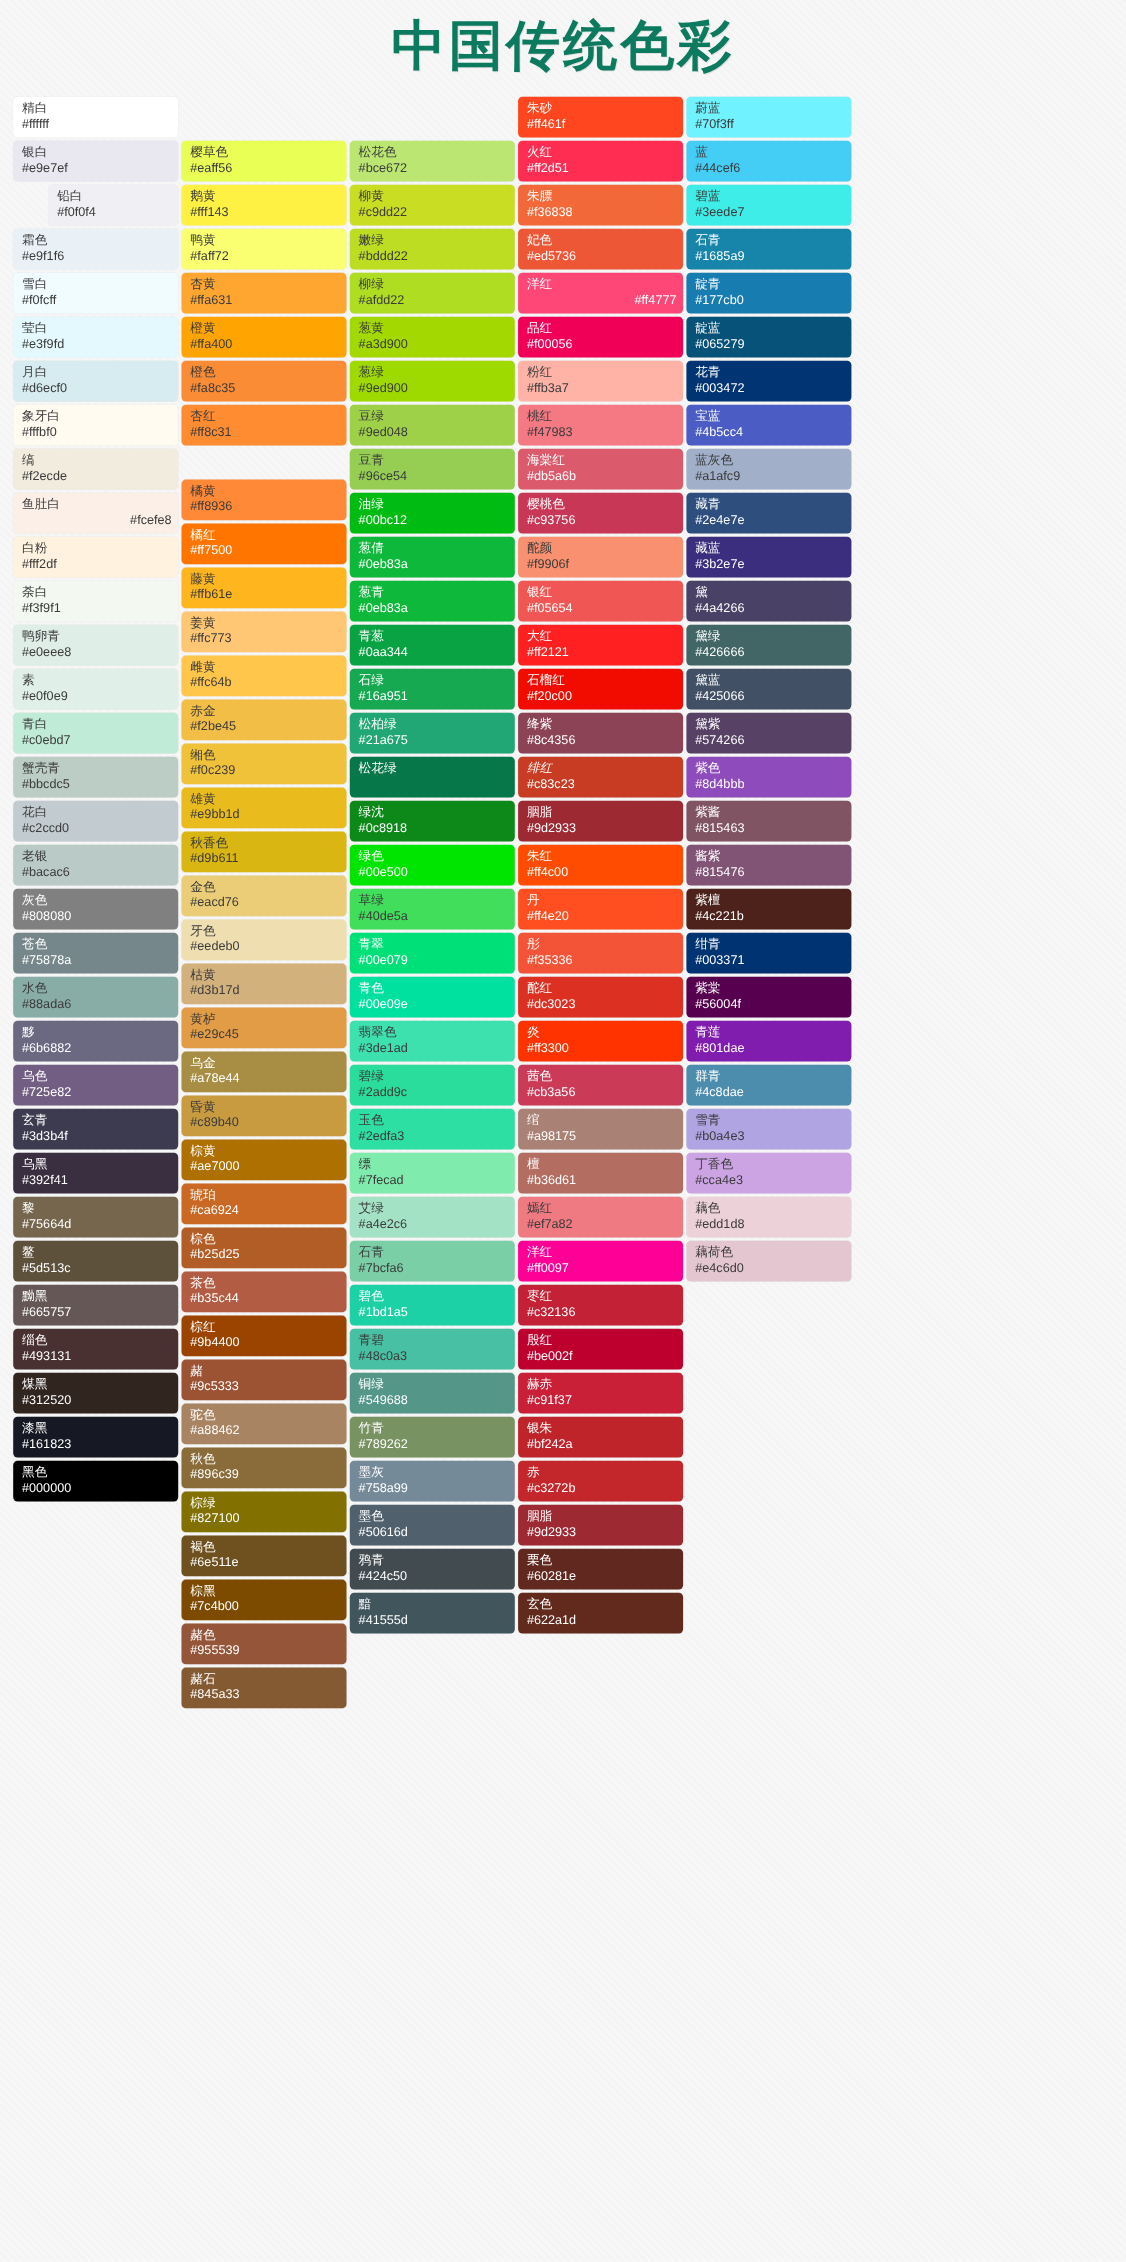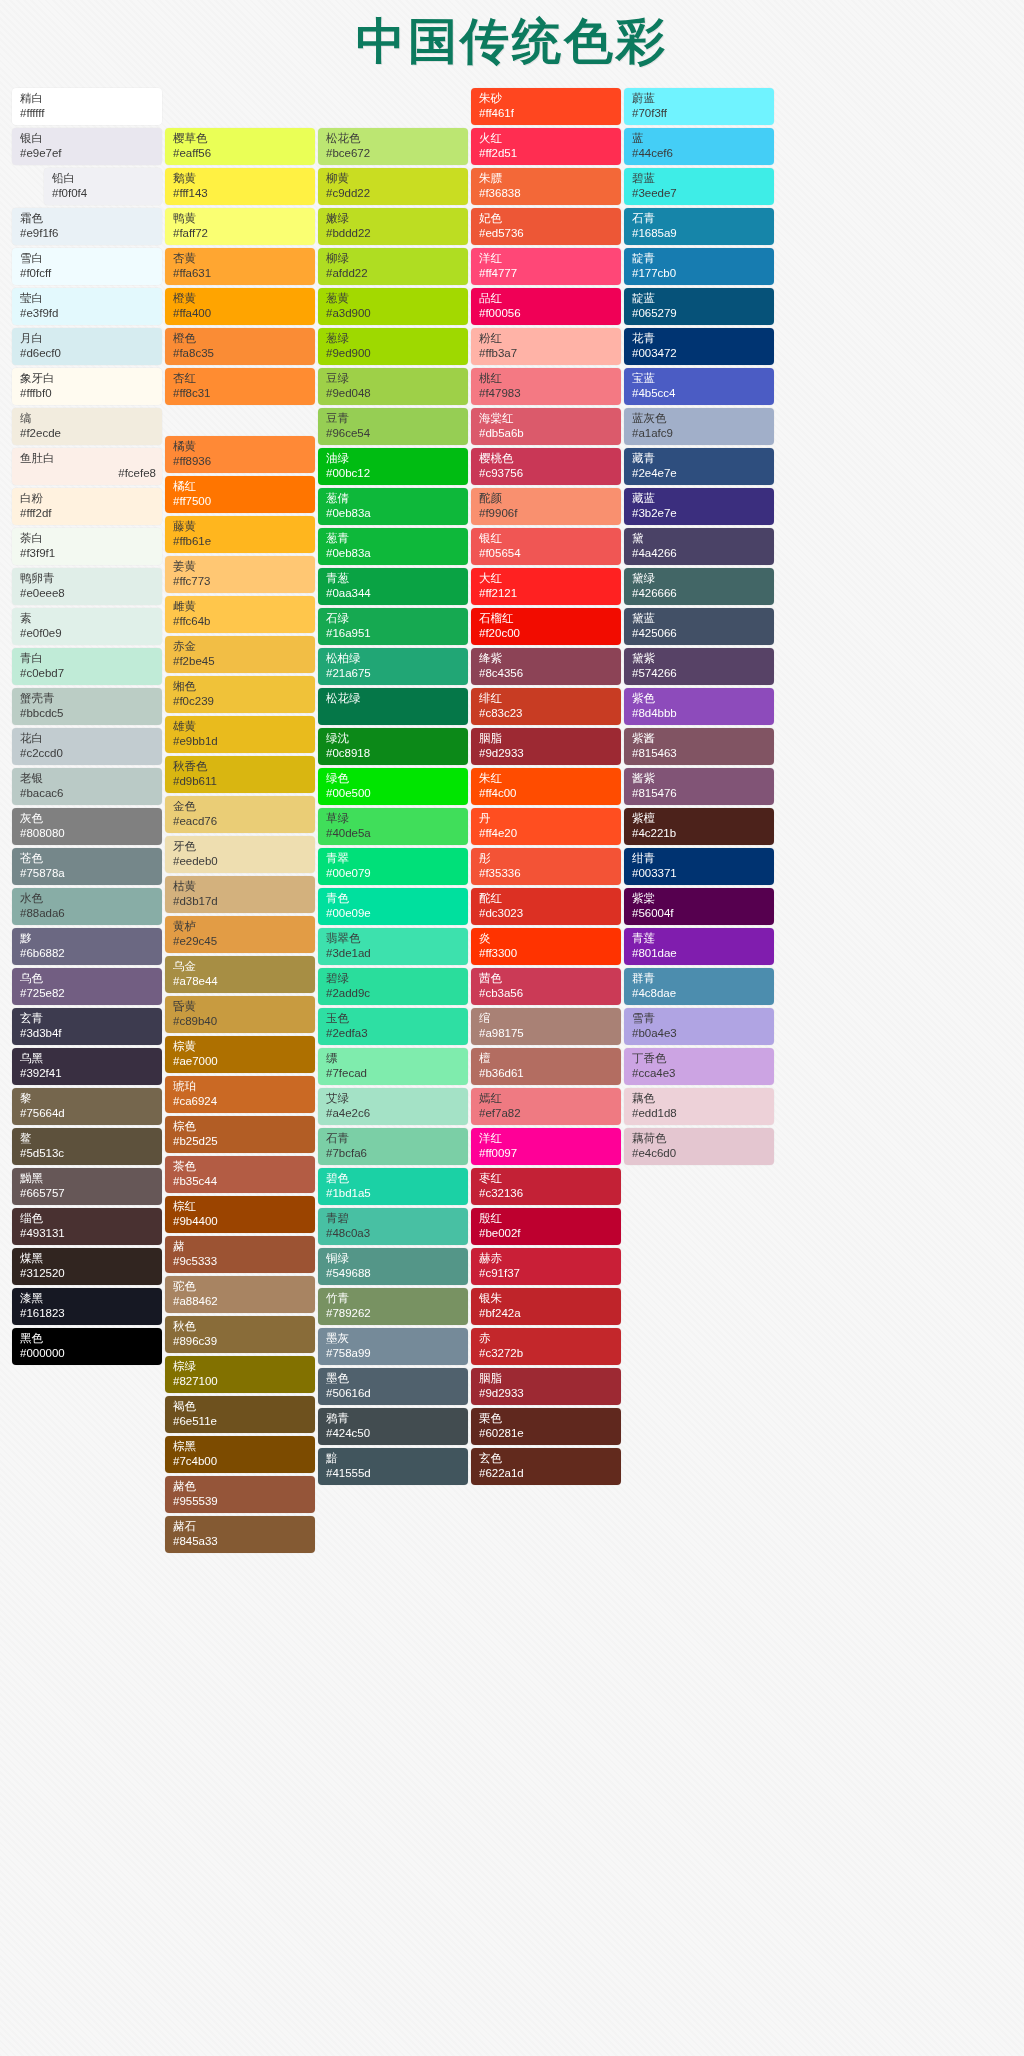--- a/index.html
+++ b/index.html
@@ -514,21 +514,21 @@
         <div class="swatch" style="background: rgb(243, 104, 56);">
           <span class="nm" style="color: rgb(255, 255, 255);">朱膘</span>
           <span class="hx" style="color: rgb(255, 255, 255);">#f36838</span>
         </div>
         <div class="swatch" style="background: rgb(237, 87, 54);">
           <span class="nm" style="color: rgb(255, 255, 255);">妃色</span>
           <span class="hx" style="color: rgb(255, 255, 255);">#ed5736</span>
         </div>
         <div class="swatch" style="background: rgb(255, 71, 119);">
           <span class="nm" style="color: rgb(255, 255, 255);">洋红</span>
-          <span class="hx" style="color: rgb(255, 255, 255);">#ff4777</span>
+          <span class="hx" style="color: rgb(255, 255, 255); text-align: right;">#ff4777</span>
         </div>
         <div class="swatch" style="background: rgb(240, 0, 86);">
           <span class="nm" style="color: rgb(255, 255, 255);">品红</span>
           <span class="hx" style="color: rgb(255, 255, 255);">#f00056</span>
         </div>
         <div class="swatch" style="background: rgb(255, 179, 167);">
           <span class="nm" style="color: rgb(59, 59, 59);">粉红</span>
           <span class="hx" style="color: rgb(59, 59, 59);">#ffb3a7</span>
         </div>
         <div class="swatch" style="background: rgb(244, 121, 131);">
@@ -557,21 +557,21 @@
         </div>
         <div class="swatch" style="background: rgb(242, 12, 0);">
           <span class="nm" style="color: rgb(255, 255, 255);">石榴红</span>
           <span class="hx" style="color: rgb(255, 255, 255);">#f20c00</span>
         </div>
         <div class="swatch" style="background: rgb(140, 67, 86);">
           <span class="nm" style="color: rgb(255, 255, 255);">绛紫</span>
           <span class="hx" style="color: rgb(255, 255, 255);">#8c4356</span>
         </div>
         <div class="swatch" style="background: rgb(200, 60, 35);">
-          <span class="nm" style="color: rgb(255, 255, 255);">绯红</span>
+          <span class="nm" style="color: rgb(255, 255, 255); font-style: italic;">绯红</span>
           <span class="hx" style="color: rgb(255, 255, 255);">#c83c23</span>
         </div>
         <div class="swatch" style="background: rgb(157, 41, 51);">
           <span class="nm" style="color: rgb(255, 255, 255);">胭脂</span>
           <span class="hx" style="color: rgb(255, 255, 255);">#9d2933</span>
         </div>
         <div class="swatch" style="background: rgb(255, 76, 0);">
           <span class="nm" style="color: rgb(255, 255, 255);">朱红</span>
           <span class="hx" style="color: rgb(255, 255, 255);">#ff4c00</span>
         </div>

